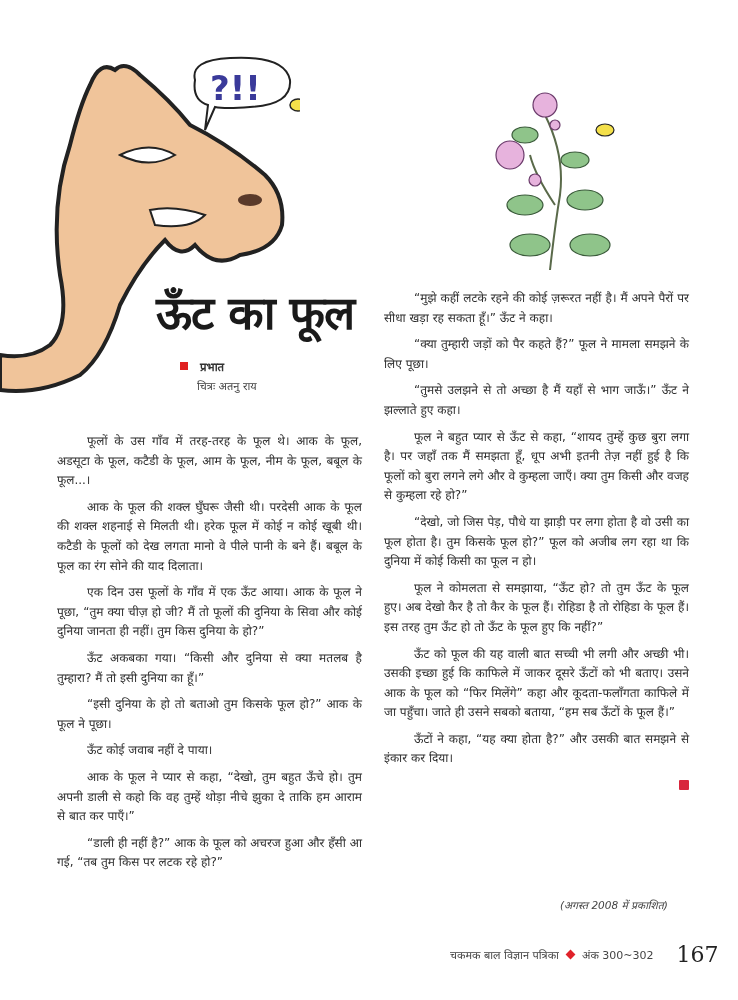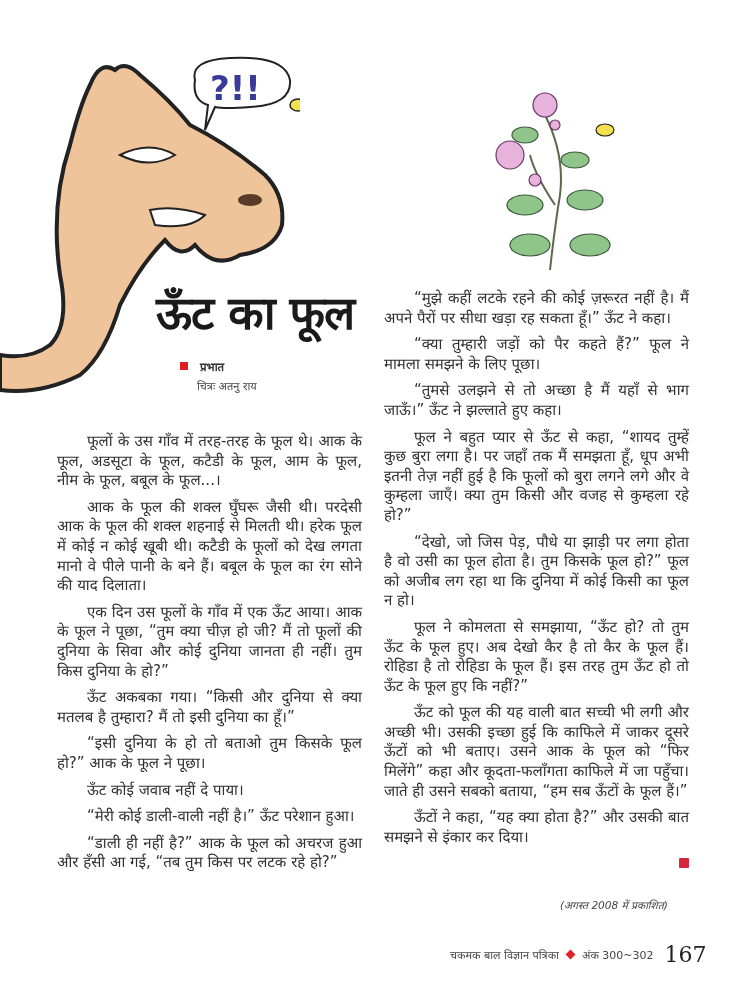--- a/index.html
+++ b/index.html
@@ -10,29 +10,29 @@
   .illus-camel { position: absolute; left: 0; top: 45px; width: 300px; height: 400px; }
   .illus-flower { position: absolute; left: 480px; top: 85px; width: 150px; height: 190px; }
   .title {
     position: absolute; left: 156px; top: 283px; width: 220px;
     font-size: 46px; font-weight: bold; color: #1a1a1a; line-height: 60px; margin: 0;
     letter-spacing: -1px;
   }
   .byline { position: absolute; left: 180px; top: 359px; font-size: 11.5px; font-weight: bold; color: #333; }
   .byline .sq { display: inline-block; width: 8px; height: 8px; background: #e02020; margin-right: 12px; vertical-align: 1px; }
   .credit { position: absolute; left: 197px; top: 378px; font-size: 11px; color: #444; }
-  .col { position: absolute; font-size: 15px; line-height: 19.6px; text-align: justify; color: #2f2f2f; }
+  .col { position: absolute; font-size: 12px; line-height: 19.6px; text-align: justify; color: #2f2f2f; }
   .col p { margin: 0 0 7px 0; text-indent: 30px; }
   .col-left { left: 57px; top: 432px; width: 305px; }
   .col-right { left: 384px; top: 289px; width: 305px; }
   .end-mark { display: inline-block; width: 10px; height: 10px; background: #d8263c; float: right; margin-top: 4px; border-radius: 1px; }
   .pubnote { position: absolute; left: 560px; top: 898px; font-size: 10.5px; font-style: italic; color: #444; }
   .footer { position: absolute; left: 450px; top: 942px; font-size: 11px; color: #444; display: flex; align-items: center; gap: 5px; }
   .footer .diamond { display: inline-block; width: 7px; height: 7px; background: #e0222a; transform: rotate(45deg); margin: 0 3px; }
-  .footer .pageno { font-family: "DejaVu Serif", serif; font-size: 22px; color: #222; margin-left: 6px; }
+  .footer .pageno { font-family: "DejaVu Serif", serif; font-size: 22px; color: #222; margin-left: 18px; }
 </style>
 </head>
 <body>
 
 <svg class="illus-camel" viewBox="0 0 300 400">
   <g>
     <path d="M195 35 Q190 15 230 13 Q285 10 290 35 Q292 60 250 62 Q225 64 215 62 L205 85 L208 60 Q192 55 195 35 Z" fill="#fff" stroke="#222" stroke-width="2"></path>
     <text x="210" y="55" font-size="34" font-weight="bold" fill="#3a3a9a" font-family="DejaVu Sans, sans-serif">?!!</text>
   </g>
   <g>
@@ -69,21 +69,21 @@
 </div>
 <div class="credit">चित्रः अतनु राय</div>
 
 <div class="col col-left">
   <p>फूलों के उस गाँव में तरह-तरह के फूल थे। आक के फूल, अडसूटा के फूल, कटैडी के फूल, आम के फूल, नीम के फूल, बबूल के फूल...।</p>
   <p>आक के फूल की शक्ल घुँघरू जैसी थी। परदेसी आक के फूल की शक्ल शहनाई से मिलती थी। हरेक फूल में कोई न कोई खूबी थी। कटैडी के फूलों को देख लगता मानो वे पीले पानी के बने हैं। बबूल के फूल का रंग सोने की याद दिलाता।</p>
   <p>एक दिन उस फूलों के गाँव में एक ऊँट आया। आक के फूल ने पूछा, “तुम क्या चीज़ हो जी? मैं तो फूलों की दुनिया के सिवा और कोई दुनिया जानता ही नहीं। तुम किस दुनिया के हो?”</p>
   <p>ऊँट अकबका गया। “किसी और दुनिया से क्या मतलब है तुम्हारा? मैं तो इसी दुनिया का हूँ।”</p>
   <p>“इसी दुनिया के हो तो बताओ तुम किसके फूल हो?” आक के फूल ने पूछा।</p>
   <p>ऊँट कोई जवाब नहीं दे पाया।</p>
-  <p>“मेरी कोई डाली-वाली नहीं है।” ऊँट परेशान हुआ।</p>
+  <p>आक के फूल ने प्यार से कहा, “देखो, तुम बहुत ऊँचे हो। तुम अपनी डाली से कहो कि वह तुम्हें थोड़ा नीचे झुका दे ताकि हम आराम से बात कर पाएँ।”</p>
   <p>“डाली ही नहीं है?” आक के फूल को अचरज हुआ और हँसी आ गई, “तब तुम किस पर लटक रहे हो?”</p>
 </div>
 
 <div class="col col-right">
   <p>“मुझे कहीं लटके रहने की कोई ज़रूरत नहीं है। मैं अपने पैरों पर सीधा खड़ा रह सकता हूँ।” ऊँट ने कहा।</p>
   <p>“क्या तुम्हारी जड़ों को पैर कहते हैं?” फूल ने मामला समझने के लिए पूछा।</p>
   <p>“तुमसे उलझने से तो अच्छा है मैं यहाँ से भाग जाऊँ।” ऊँट ने झल्लाते हुए कहा।</p>
   <p>फूल ने बहुत प्यार से ऊँट से कहा, “शायद तुम्हें कुछ बुरा लगा है। पर जहाँ तक मैं समझता हूँ, धूप अभी इतनी तेज़ नहीं हुई है कि फूलों को बुरा लगने लगे और वे कुम्हला जाएँ। क्या तुम किसी और वजह से कुम्हला रहे हो?”</p>
   <p>“देखो, जो जिस पेड़, पौधे या झाड़ी पर लगा होता है वो उसी का फूल होता है। तुम किसके फूल हो?” फूल को अजीब लग रहा था कि दुनिया में कोई किसी का फूल न हो।</p>
   <p>फूल ने कोमलता से समझाया, “ऊँट हो? तो तुम ऊँट के फूल हुए। अब देखो कैर है तो कैर के फूल हैं। रोहिडा है तो रोहिडा के फूल हैं। इस तरह तुम ऊँट हो तो ऊँट के फूल हुए कि नहीं?”</p>

